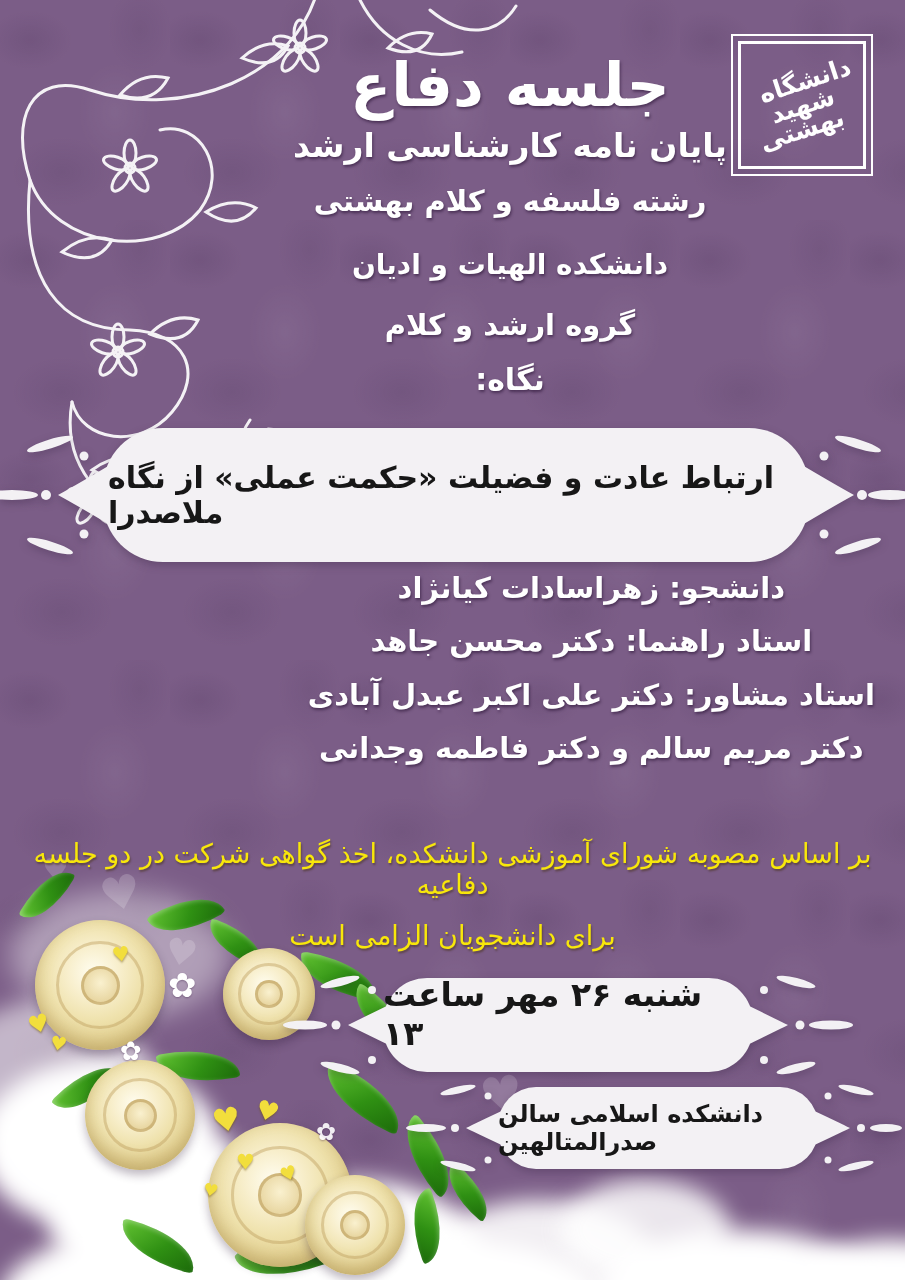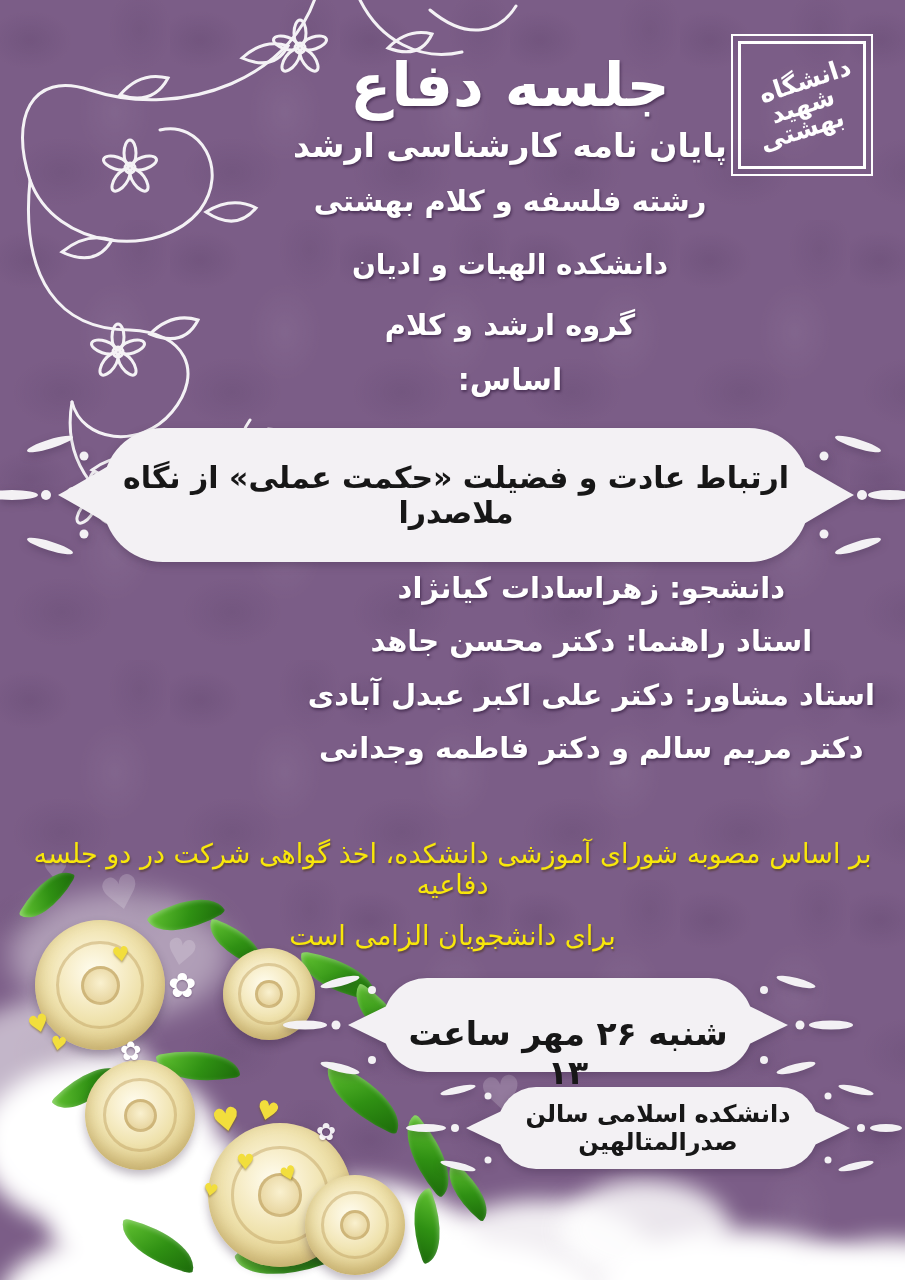--- a/index.html
+++ b/index.html
@@ -38,21 +38,21 @@
   .logo-cal div:nth-child(1){transform:translateX(10px);}
   .logo-cal div:nth-child(3){transform:translateX(-8px);}
   
   .hdr{left:115px;top:0;width:790px;text-align:center;direction:rtl;color:var(--text-white);
        font-weight:bold;z-index:4;text-shadow:1px 2px 3px rgba(35,12,45,.55);}
   .h-line{position:absolute;left:0;width:100%;}
   
   .banner-svg{left:0;z-index:4;filter:drop-shadow(0 3px 4px rgba(40,20,50,.28));}
   .banner-svg *{fill:var(--banner-white);}
   .banner-text{z-index:5;display:flex;align-items:center;justify-content:center;
-       direction:rtl;font-weight:bold;color:var(--title-black);text-align:center;}
+       direction:rtl;font-weight:bold;color:var(--title-black);text-align:left;}
   
   .people{right:30px;top:570px;text-align:center;direction:rtl;color:var(--text-white);
        font-weight:bold;font-size:29px;z-index:4;text-shadow:1px 2px 3px rgba(35,12,45,.55);}
   .people div{margin-bottom:17px;line-height:1.25;}
   
   .notice{left:0;top:838px;width:905px;text-align:center;direction:rtl;z-index:5;
        color:var(--notice-yellow);font-weight:normal;font-size:27px;
        text-shadow:1px 2px 2px rgba(60,40,0,.45);}
   .notice div{margin-bottom:20px;}
   
@@ -136,21 +136,21 @@
     </div>
   </div>
 </div>
 
 <div class="abs hdr">
   <div class="h-line" style="top:50px;font-size:60px;text-align:center;">جلسه دفاع</div>
   <div class="h-line" style="top:126px;font-size:33px;">پایان نامه کارشناسی ارشد</div>
   <div class="h-line" style="top:184px;font-size:29px;">رشته فلسفه و کلام بهشتی</div>
   <div class="h-line" style="top:248px;font-size:28px;">دانشکده الهیات و ادیان</div>
   <div class="h-line" style="top:308px;font-size:29px;">گروه ارشد و کلام</div>
-  <div class="h-line" style="top:362px;font-size:30px;">اساس:</div>
+  <div class="h-line" style="top:362px;font-size:30px;">نگاه:</div>
 </div>
 
 <svg class="abs banner-svg" style="top:420px;" width="905" height="150" viewBox="0 0 905 150">
   <rect x="103" y="8" width="706" height="134" rx="60"></rect>
   <path d="M115 42 Q78 64 58 75 Q78 86 115 108 Z"></path>
   <path d="M797 42 Q834 64 854 75 Q834 86 797 108 Z"></path>
   <circle cx="46" cy="75" r="5"></circle>
     <ellipse cx="12" cy="75" rx="26" ry="5"></ellipse>
   <circle cx="84" cy="36" r="4.5"></circle>
     <ellipse cx="50" cy="24" rx="24" ry="4.5" transform="rotate(-17 50 24)"></ellipse>
@@ -187,21 +187,21 @@
     <ellipse cx="340" cy="10" rx="20" ry="4" transform="rotate(-14 340 10)"></ellipse>
   <circle cx="372" cy="88" r="4"></circle>
     <ellipse cx="340" cy="96" rx="20" ry="4" transform="rotate(14 340 96)"></ellipse>
   <circle cx="800" cy="53" r="4.5"></circle>
     <ellipse cx="831" cy="53" rx="22" ry="4.5"></ellipse>
   <circle cx="764" cy="18" r="4"></circle>
     <ellipse cx="796" cy="10" rx="20" ry="4" transform="rotate(14 796 10)"></ellipse>
   <circle cx="764" cy="88" r="4"></circle>
     <ellipse cx="796" cy="96" rx="20" ry="4" transform="rotate(-14 796 96)"></ellipse>
 </svg>
-<div class="abs banner-text" style="left:383px;top:1006px;width:370px;height:94px;font-size:33px;">شنبه ۲۶ مهر ساعت ۱۳</div>
+<div class="abs banner-text" style="left:383px;top:967px;width:370px;height:94px;font-size:33px;">شنبه ۲۶ مهر ساعت ۱۳</div>
 
 <svg class="abs banner-svg" style="top:1082px;" width="905" height="92" viewBox="0 0 905 92">
   <rect x="498" y="5" width="320" height="82" rx="38"></rect>
   <path d="M508 26 Q478 40 466 46 Q478 52 508 66 Z"></path>
   <path d="M808 26 Q838 40 850 46 Q838 52 808 66 Z"></path>
   <circle cx="455" cy="46" r="4"></circle>
     <ellipse cx="426" cy="46" rx="20" ry="4"></ellipse>
   <circle cx="488" cy="14" r="3.5"></circle>
     <ellipse cx="458" cy="8" rx="18" ry="3.5" transform="rotate(-13 458 8)"></ellipse>
   <circle cx="488" cy="78" r="3.5"></circle>

